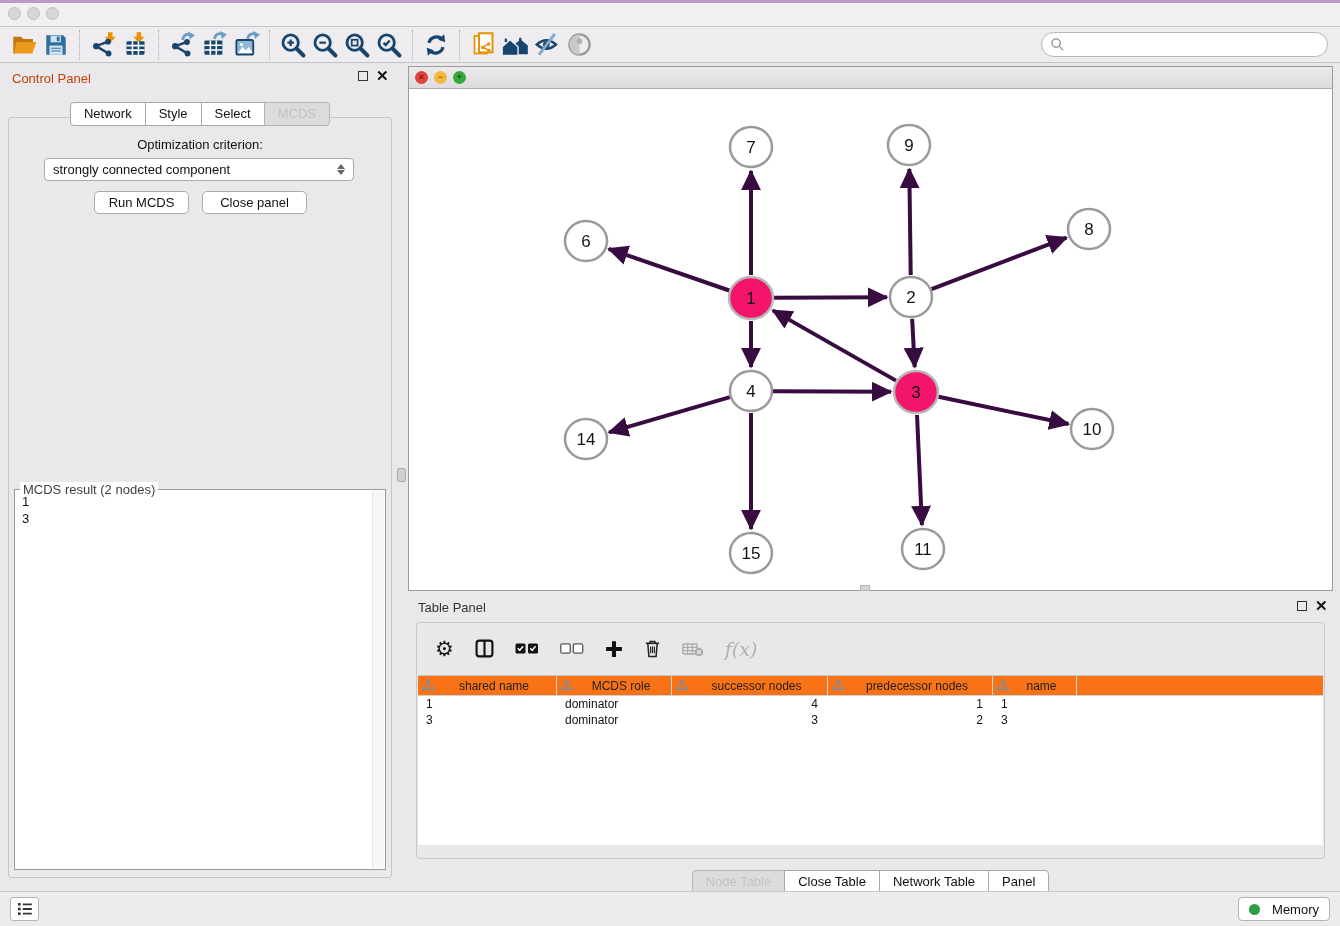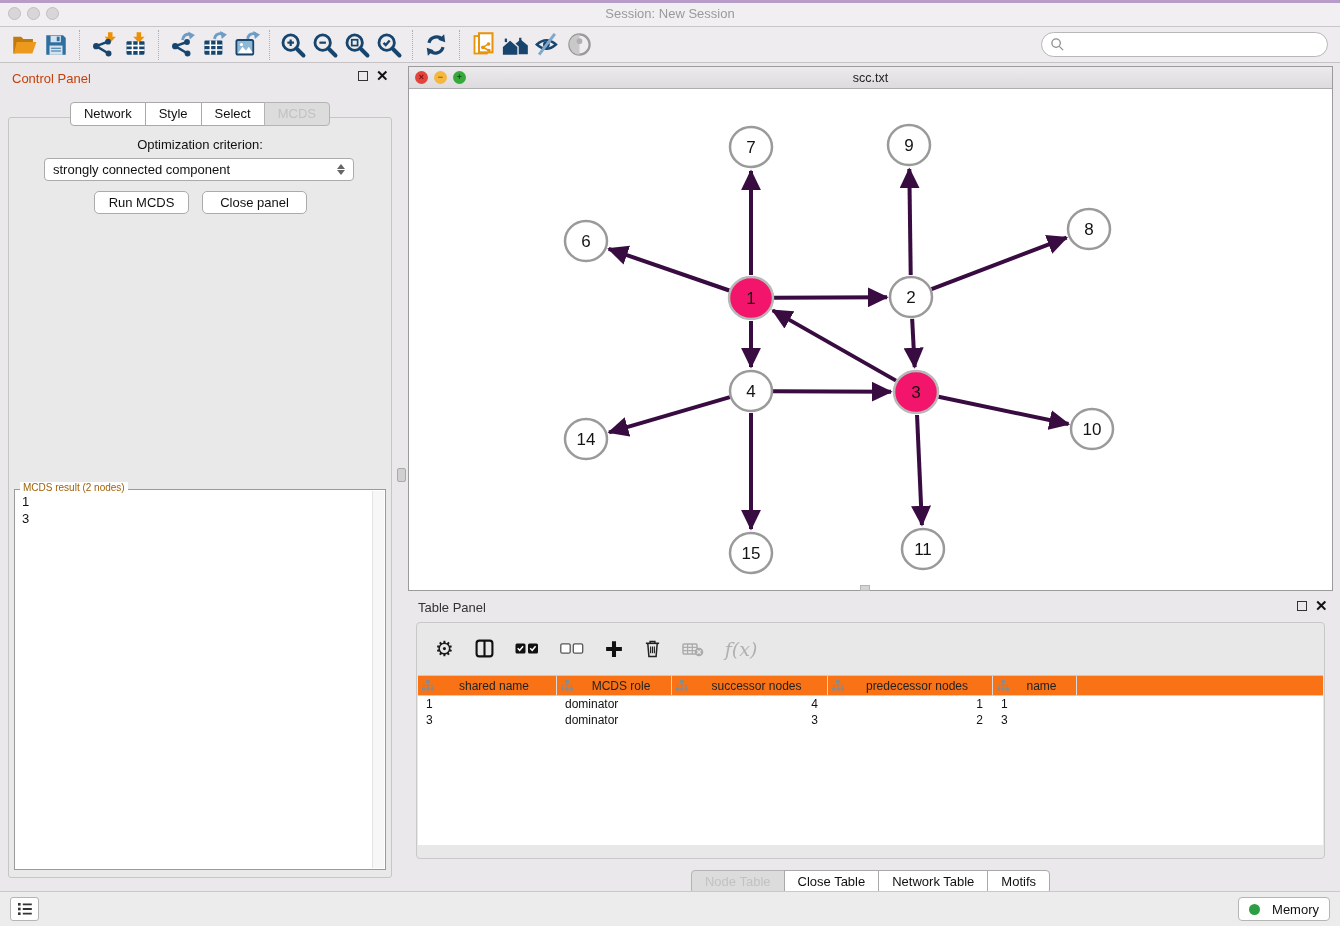--- a/index.html
+++ b/index.html
@@ -56,21 +56,21 @@
   .tri-up { width:0; height:0; border-left:4px solid transparent; border-right:4px solid transparent; border-bottom:5px solid #666; }
   .tri-dn { width:0; height:0; border-left:4px solid transparent; border-right:4px solid transparent; border-top:5px solid #666; }
   .btn { position:absolute; height:23px; background:#fff; border:1px solid #ababab; border-radius:5px;
     font-size:13px; color:#111; display:flex; align-items:center; justify-content:center; }
   #run-btn  { left:94px;  top:191px; width:95px; }
   #close-btn{ left:202px; top:191px; width:105px; }
 
   #result-box { left:14px; top:489px; width:372px; height:381px; background:#fff;
     border:1px solid #9a9a9a; }
   #result-title { position:absolute; top:-8px; left:5px; background:#fff; padding:0 3px;
-    font-size:10px; color:#a16207; }
+    font-size:13px; color:#404040; }
   #result-text { font-size:13px; line-height:17px; padding:3px 7px; white-space:pre;
     font-family:"Liberation Sans",sans-serif; }
   #result-scroll { position:absolute; right:1px; top:1px; bottom:1px; width:12px;
     background:#f7f7f7; border-left:1px solid #e3e3e3; }
 
   
   #net-win { left:408px; top:66px; width:925px; height:525px; background:#fff;
     border:1px solid #9b9b9b; }
   #net-titlebar { position:absolute; left:0; top:0; width:100%; height:22px;
     background:linear-gradient(#eceaec,#dddbdd); border-bottom:1px solid #aeaeae; }
@@ -118,21 +118,20 @@
   #memory-dot { width:11px; height:11px; border-radius:50%; background:#2e9e44; }
 </style>
 </head>
 <body>
 
 <div id="titlebar" class="abs">
   <div class="purple-strip"></div>
   <span class="tl-dot" style="left:8px"></span>
   <span class="tl-dot" style="left:27px"></span>
   <span class="tl-dot" style="left:46px"></span>
-  <div id="app-title">Session: New Session</div>
 </div>
 
 <div id="toolbar" class="abs">
   <div class="tbtn">
     <svg viewBox="0 0 24 24" width="27" height="27">
         <path d="M2 5h7l2 2.2h8.5v3H6.8L3.8 20H2z" fill="#c07a10"></path>
         <path d="M5 9.8h17.6L19 20H2.6z" fill="#ec9a1c"></path>
       </svg>
   </div>
   <div class="tbtn">
@@ -291,21 +290,20 @@
   <div id="result-text">1
 3</div>
   <div id="result-scroll"></div>
 </div>
 
 <div id="net-win" class="abs">
   <div id="net-titlebar">
     <span class="mac-dot" style="left:6px; background:#e1443c; color:#7c120f;">×</span>
     <span class="mac-dot" style="left:25px; background:#f6b73e; color:#8a6312;">−</span>
     <span class="mac-dot" style="left:44px; background:#37a93c; color:#14561a;">+</span>
-    <div id="net-title">scc.txt</div>
   </div>
   <svg id="graph-svg" width="923" height="501" viewBox="0 0 923 501">
       <defs>
         <marker id="arrow" markerWidth="5.6" markerHeight="5" refX="4.8" refY="2.5" orient="auto" markerUnits="strokeWidth">
           <path d="M0,0 L5.2,2.5 L0,5 z" fill="#380C40"></path>
         </marker>
       </defs>
       <line x1="342" y1="186" x2="342" y2="82" stroke="#380C40" stroke-width="4" marker-end="url(#arrow)"></line>
       <line x1="320.2606252742353" y1="201.4900341856449" x2="199.68456493123276" y2="159.83648606715315" stroke="#380C40" stroke-width="4" marker-end="url(#arrow)"></line>
       <line x1="364.99955079441025" y1="208.85625280753493" x2="478.0004687362675" y2="208.1499970703983" stroke="#380C40" stroke-width="4" marker-end="url(#arrow)"></line>
@@ -487,21 +485,21 @@
         <div class="tr">
           <div class="td left" style="width: 139px;">3</div>
           <div class="td left" style="width: 115px;">dominator</div>
           <div class="td right" style="width: 156px;">3</div>
           <div class="td right" style="width: 165px;">2</div>
           <div class="td left" style="width: 84px;">3</div>
         </div>
       </div>
   </div>
 </div>
-<div id="tp-tabs" class="abs"><span class="tab active">Node Table</span><span class="tab">Close Table</span><span class="tab">Network Table</span><span class="tab">Motifs</span></div>
+<div id="tp-tabs" class="abs"><span class="tab active">Node Table</span><span class="tab">Close Table</span><span class="tab">Network Table</span><span class="tab">Panel</span></div>
 
 <div id="statusbar" class="abs">
   <div id="list-btn">
     <svg viewBox="0 0 16 14" width="16" height="14">
         <rect x="1" y="1" width="2.6" height="2.6" fill="#333"></rect>
         <rect x="1" y="5.7" width="2.6" height="2.6" fill="#333"></rect>
         <rect x="1" y="10.4" width="2.6" height="2.6" fill="#333"></rect>
         <path d="M5.8 2.3h9M5.8 7h9M5.8 11.7h9" stroke="#333" stroke-width="1.8"></path>
       </svg>
   </div>

